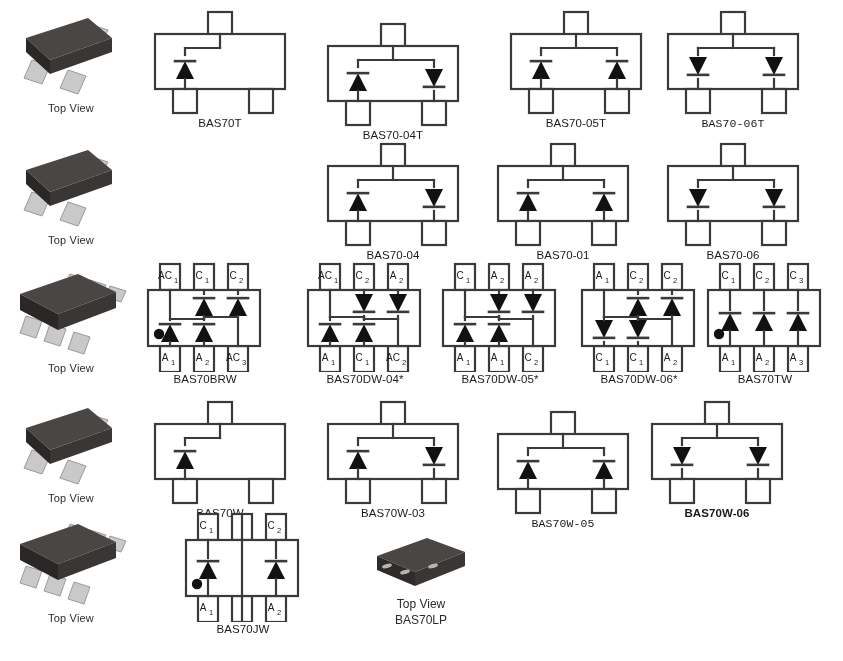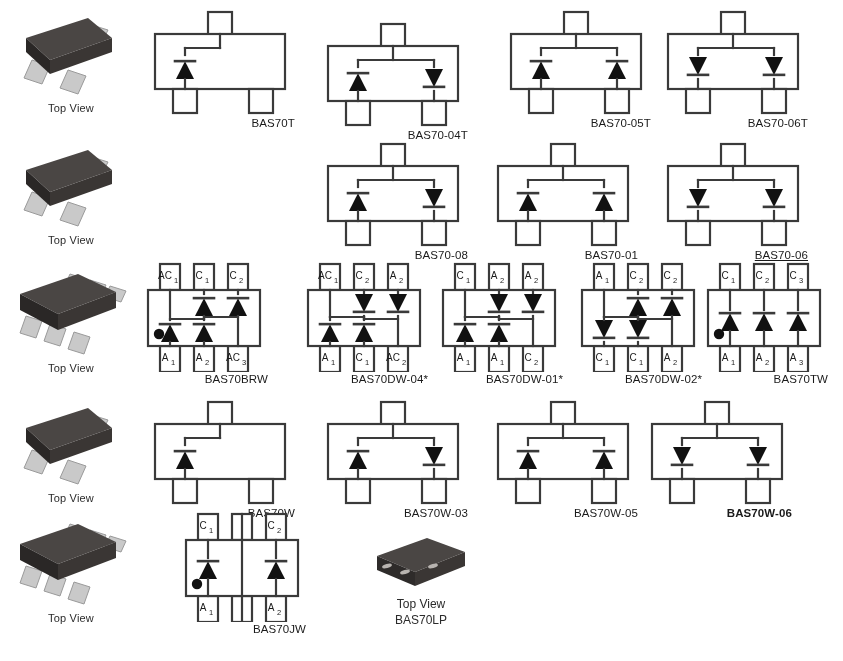--- a/index.html
+++ b/index.html
@@ -27,21 +27,21 @@
   }
   .pkg-caption {
     font-size: 11px;
     color: #2b2b2b;
     letter-spacing: 0.2px;
     margin-top: 2px;
     white-space: nowrap;
   }
   .sch-cell {
     position: absolute;
-    text-align: right;
+    text-align: center;
   }
   .sch-label {
     font-size: 11.5px;
     color: #1a1a1a;
     letter-spacing: 0.1px;
     white-space: nowrap;
     margin-top: 1px;
   }
   .lp-cell {
     position: absolute;
@@ -127,21 +127,21 @@
         </g>
         <g>
           <polygon points="107,71 125,71 116,53.125" fill="#111111"></polygon>
           <line x1="106" y1="53.125" x2="126" y2="53.125" stroke="#3a3a3a" stroke-width="2.6" stroke-linecap="square"></line>
         </g>
         <line x1="40" y1="71" x2="40" y2="81" stroke="#3a3a3a" stroke-width="2.2" stroke-linecap="square"></line>
         <line x1="116" y1="71" x2="116" y2="81" stroke="#3a3a3a" stroke-width="2.2" stroke-linecap="square"></line>
       </svg>
       <div class="sch-label">BAS70-05T</div>
     </div>
-    <div class="sch-cell" style="left: 658px; top: 8px;">
+    <div class="sch-cell" style="left: 658px; top: 8px; font-family: Liberation Mono, monospace;">
       <svg width="150" height="108" viewBox="0 0 150 108" style="margin: 0px auto;">
         <rect x="63" y="4" width="24" height="24" fill="#fff" stroke="#3a3a3a" stroke-width="2.2"></rect>
         <rect x="10" y="26" width="130" height="55" fill="#fff" stroke="#3a3a3a" stroke-width="2.2"></rect>
         <rect x="28" y="81" width="24" height="24" fill="#fff" stroke="#3a3a3a" stroke-width="2.2"></rect>
         <rect x="104" y="81" width="24" height="24" fill="#fff" stroke="#3a3a3a" stroke-width="2.2"></rect>
         <line x1="75" y1="26" x2="75" y2="40" stroke="#3a3a3a" stroke-width="2.2" stroke-linecap="square"></line>
         <line x1="40" y1="40" x2="116" y2="40" stroke="#3a3a3a" stroke-width="2.2" stroke-linecap="square"></line>
         <line x1="40" y1="40" x2="40" y2="47" stroke="#3a3a3a" stroke-width="2.2" stroke-linecap="square"></line>
         <line x1="116" y1="40" x2="116" y2="47" stroke="#3a3a3a" stroke-width="2.2" stroke-linecap="square"></line>
         <g>
@@ -182,21 +182,21 @@
           <polygon points="31,71 49,71 40,53.125" fill="#111111"></polygon>
           <line x1="30" y1="53.125" x2="50" y2="53.125" stroke="#3a3a3a" stroke-width="2.6" stroke-linecap="square"></line>
         </g>
         <g>
           <polygon points="107,49 125,49 116,66.875" fill="#111111"></polygon>
           <line x1="106" y1="66.875" x2="126" y2="66.875" stroke="#3a3a3a" stroke-width="2.6" stroke-linecap="square"></line>
         </g>
         <line x1="40" y1="71" x2="40" y2="81" stroke="#3a3a3a" stroke-width="2.2" stroke-linecap="square"></line>
         <line x1="116" y1="71" x2="116" y2="81" stroke="#3a3a3a" stroke-width="2.2" stroke-linecap="square"></line>
       </svg>
-      <div class="sch-label">BAS70-08</div>
+      <div class="sch-label">BAS70-04</div>
     </div>
     <div class="sch-cell" style="left: 488px; top: 140px;">
       <svg width="150" height="108" viewBox="0 0 150 108" style="margin: 0px auto;">
         <rect x="63" y="4" width="24" height="24" fill="#fff" stroke="#3a3a3a" stroke-width="2.2"></rect>
         <rect x="10" y="26" width="130" height="55" fill="#fff" stroke="#3a3a3a" stroke-width="2.2"></rect>
         <rect x="28" y="81" width="24" height="24" fill="#fff" stroke="#3a3a3a" stroke-width="2.2"></rect>
         <rect x="104" y="81" width="24" height="24" fill="#fff" stroke="#3a3a3a" stroke-width="2.2"></rect>
         <line x1="75" y1="26" x2="75" y2="40" stroke="#3a3a3a" stroke-width="2.2" stroke-linecap="square"></line>
         <line x1="40" y1="40" x2="116" y2="40" stroke="#3a3a3a" stroke-width="2.2" stroke-linecap="square"></line>
         <line x1="40" y1="40" x2="40" y2="47" stroke="#3a3a3a" stroke-width="2.2" stroke-linecap="square"></line>
@@ -207,21 +207,21 @@
         </g>
         <g>
           <polygon points="107,71 125,71 116,53.125" fill="#111111"></polygon>
           <line x1="106" y1="53.125" x2="126" y2="53.125" stroke="#3a3a3a" stroke-width="2.6" stroke-linecap="square"></line>
         </g>
         <line x1="40" y1="71" x2="40" y2="81" stroke="#3a3a3a" stroke-width="2.2" stroke-linecap="square"></line>
         <line x1="116" y1="71" x2="116" y2="81" stroke="#3a3a3a" stroke-width="2.2" stroke-linecap="square"></line>
       </svg>
       <div class="sch-label">BAS70-01</div>
     </div>
-    <div class="sch-cell" style="left: 658px; top: 140px; text-decoration: underline;">
+    <div class="sch-cell" style="left: 658px; top: 140px;">
       <svg width="150" height="108" viewBox="0 0 150 108" style="margin: 0px auto;">
         <rect x="63" y="4" width="24" height="24" fill="#fff" stroke="#3a3a3a" stroke-width="2.2"></rect>
         <rect x="10" y="26" width="130" height="55" fill="#fff" stroke="#3a3a3a" stroke-width="2.2"></rect>
         <rect x="28" y="81" width="24" height="24" fill="#fff" stroke="#3a3a3a" stroke-width="2.2"></rect>
         <rect x="104" y="81" width="24" height="24" fill="#fff" stroke="#3a3a3a" stroke-width="2.2"></rect>
         <line x1="75" y1="26" x2="75" y2="40" stroke="#3a3a3a" stroke-width="2.2" stroke-linecap="square"></line>
         <line x1="40" y1="40" x2="116" y2="40" stroke="#3a3a3a" stroke-width="2.2" stroke-linecap="square"></line>
         <line x1="40" y1="40" x2="40" y2="47" stroke="#3a3a3a" stroke-width="2.2" stroke-linecap="square"></line>
         <line x1="116" y1="40" x2="116" y2="47" stroke="#3a3a3a" stroke-width="2.2" stroke-linecap="square"></line>
         <g>
@@ -431,21 +431,21 @@
         <g>
           <polygon points="53,82 71,82 62,64.125" fill="#111111"></polygon>
           <line x1="52" y1="64.125" x2="72" y2="64.125" stroke="#3a3a3a" stroke-width="2.6" stroke-linecap="square"></line>
         </g>
         <line x1="62" y1="82" x2="62" y2="86" stroke="#3a3a3a" stroke-width="2.2" stroke-linecap="square"></line>
         <line x1="28" y1="60" x2="28" y2="57" stroke="#3a3a3a" stroke-width="2.2" stroke-linecap="square"></line>
         <line x1="28" y1="57" x2="62" y2="57" stroke="#3a3a3a" stroke-width="2.2" stroke-linecap="square"></line>
         <line x1="62" y1="57" x2="62" y2="60" stroke="#3a3a3a" stroke-width="2.2" stroke-linecap="square"></line>
         <line x1="28" y1="30" x2="28" y2="57" stroke="#3a3a3a" stroke-width="2.2" stroke-linecap="square"></line>
       </svg>
-      <div class="sch-label">BAS70DW-01*</div>
+      <div class="sch-label">BAS70DW-05*</div>
     </div>
     <div class="sch-cell" style="left: 576px; top: 260px;">
       <svg width="126" height="112" viewBox="0 0 126 112" style="margin: 0px auto;">
         <rect x="18" y="4" width="20" height="26" fill="#fff" stroke="#3a3a3a" stroke-width="2.2"></rect>
         <rect x="18" y="86" width="20" height="26" fill="#fff" stroke="#3a3a3a" stroke-width="2.2"></rect>
         <g>
           <text x="23" y="19" font-size="10" fill="#1a1a1a" text-anchor="middle">A</text>
           <text x="31" y="22.5" font-size="7.5" fill="#1a1a1a" text-anchor="middle">1</text>
         </g>
         <g>
@@ -494,21 +494,21 @@
         <g>
           <polygon points="53,60 71,60 62,77.875" fill="#111111"></polygon>
           <line x1="52" y1="77.875" x2="72" y2="77.875" stroke="#3a3a3a" stroke-width="2.6" stroke-linecap="square"></line>
         </g>
         <line x1="62" y1="82" x2="62" y2="86" stroke="#3a3a3a" stroke-width="2.2" stroke-linecap="square"></line>
         <line x1="28" y1="60" x2="28" y2="57" stroke="#3a3a3a" stroke-width="2.2" stroke-linecap="square"></line>
         <line x1="28" y1="57" x2="62" y2="57" stroke="#3a3a3a" stroke-width="2.2" stroke-linecap="square"></line>
         <line x1="62" y1="57" x2="62" y2="60" stroke="#3a3a3a" stroke-width="2.2" stroke-linecap="square"></line>
         <line x1="28" y1="30" x2="28" y2="57" stroke="#3a3a3a" stroke-width="2.2" stroke-linecap="square"></line>
       </svg>
-      <div class="sch-label">BAS70DW-02*</div>
+      <div class="sch-label">BAS70DW-06*</div>
     </div>
     <div class="sch-cell" style="left: 702px; top: 260px;">
       <svg width="126" height="112" viewBox="0 0 126 112" style="margin: 0px auto;">
         <rect x="18" y="4" width="20" height="26" fill="#fff" stroke="#3a3a3a" stroke-width="2.2"></rect>
         <rect x="18" y="86" width="20" height="26" fill="#fff" stroke="#3a3a3a" stroke-width="2.2"></rect>
         <g>
           <text x="23" y="19" font-size="10" fill="#1a1a1a" text-anchor="middle">C</text>
           <text x="31" y="22.5" font-size="7.5" fill="#1a1a1a" text-anchor="middle">1</text>
         </g>
         <g>
@@ -602,21 +602,21 @@
         </g>
         <g>
           <polygon points="107,49 125,49 116,66.875" fill="#111111"></polygon>
           <line x1="106" y1="66.875" x2="126" y2="66.875" stroke="#3a3a3a" stroke-width="2.6" stroke-linecap="square"></line>
         </g>
         <line x1="40" y1="71" x2="40" y2="81" stroke="#3a3a3a" stroke-width="2.2" stroke-linecap="square"></line>
         <line x1="116" y1="71" x2="116" y2="81" stroke="#3a3a3a" stroke-width="2.2" stroke-linecap="square"></line>
       </svg>
       <div class="sch-label">BAS70W-03</div>
     </div>
-    <div class="sch-cell" style="left: 488px; top: 398px;">
+    <div class="sch-cell" style="left: 488px; top: 408px; font-family: Liberation Mono, monospace;">
       <svg width="150" height="108" viewBox="0 0 150 108" style="margin: 0px auto;">
         <rect x="63" y="4" width="24" height="24" fill="#fff" stroke="#3a3a3a" stroke-width="2.2"></rect>
         <rect x="10" y="26" width="130" height="55" fill="#fff" stroke="#3a3a3a" stroke-width="2.2"></rect>
         <rect x="28" y="81" width="24" height="24" fill="#fff" stroke="#3a3a3a" stroke-width="2.2"></rect>
         <rect x="104" y="81" width="24" height="24" fill="#fff" stroke="#3a3a3a" stroke-width="2.2"></rect>
         <line x1="75" y1="26" x2="75" y2="40" stroke="#3a3a3a" stroke-width="2.2" stroke-linecap="square"></line>
         <line x1="40" y1="40" x2="116" y2="40" stroke="#3a3a3a" stroke-width="2.2" stroke-linecap="square"></line>
         <line x1="40" y1="40" x2="40" y2="47" stroke="#3a3a3a" stroke-width="2.2" stroke-linecap="square"></line>
         <line x1="116" y1="40" x2="116" y2="47" stroke="#3a3a3a" stroke-width="2.2" stroke-linecap="square"></line>
         <g>

